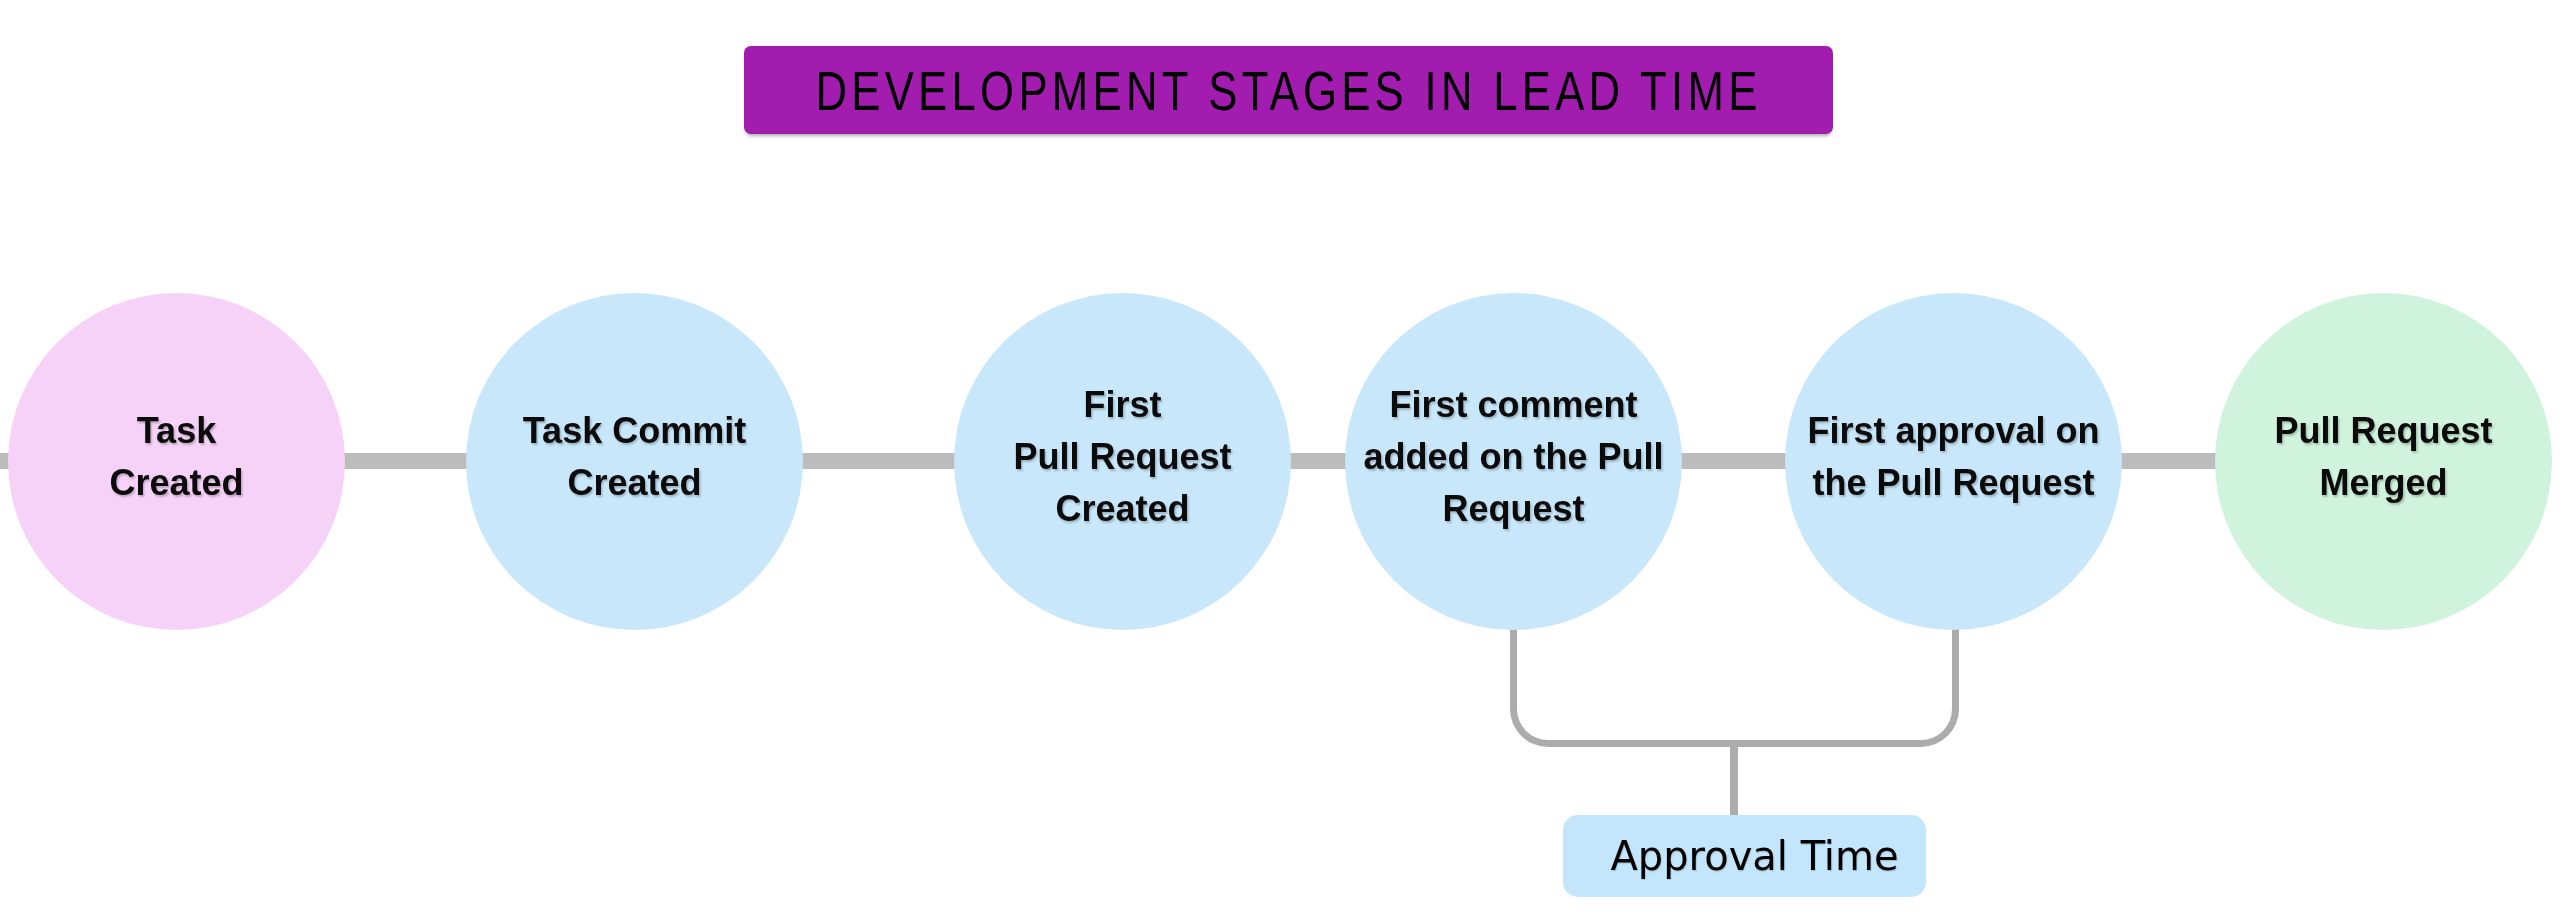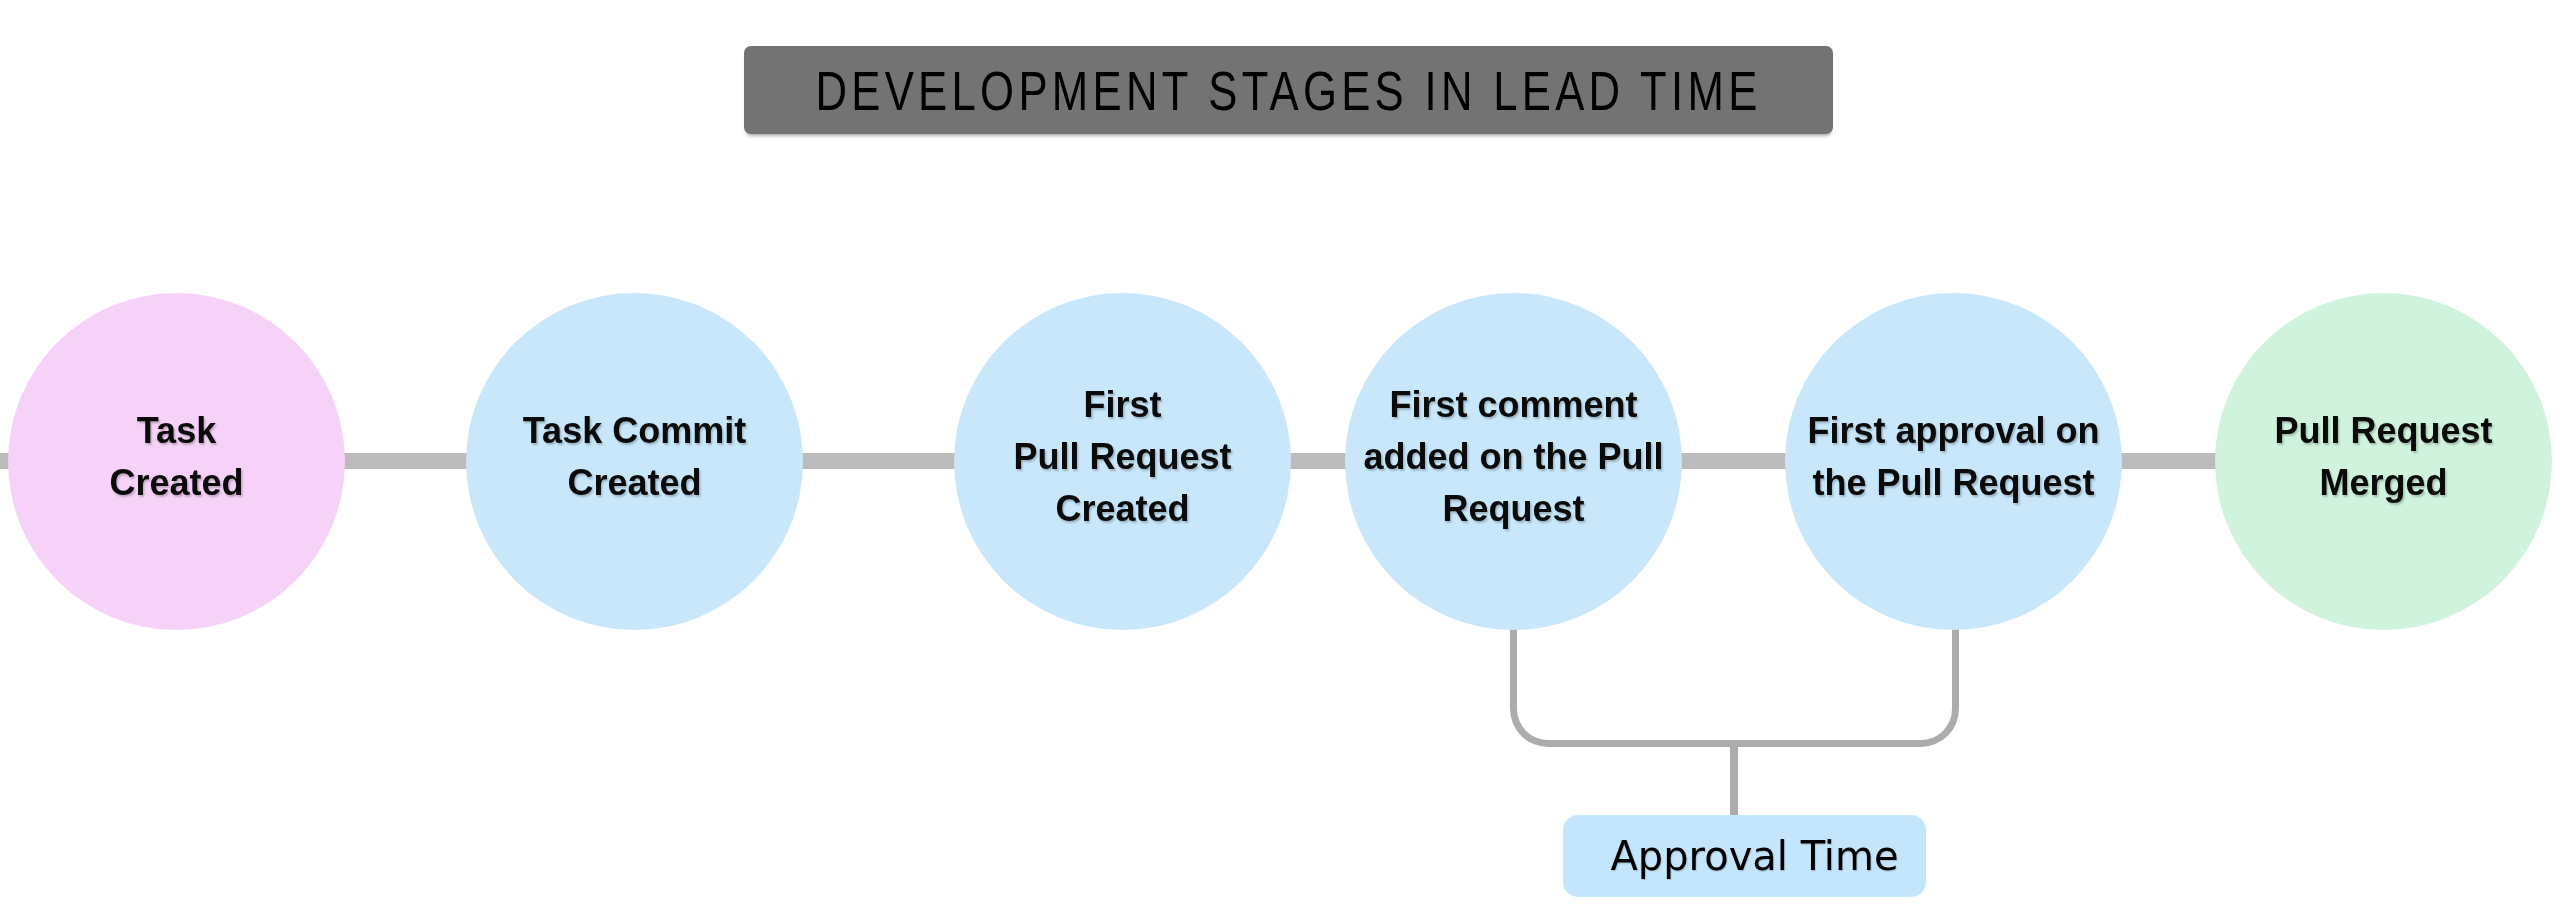--- a/index.html
+++ b/index.html
@@ -105,21 +105,21 @@
     color:#000000;
     text-shadow:0.7px 1.4px 1.4px rgba(0,0,0,0.2);
     white-space:nowrap;
   }
 </style>
 </head>
 <body>
 
 <div id="canvas">
 
-  <div class="title-bar" style="background-color: #737373; align-items: center;">
+  <div class="title-bar" style="background-color: #a21caf; align-items: center;">
     <div class="title-text">DEVELOPMENT STAGES IN LEAD TIME</div>
   </div>
 
   <div class="connector"></div>
 
   <div class="stage-circle pos-1" style="background-color: rgb(247, 210, 248);">
     <div class="stage-label">Task
 Created</div>
   </div>
 

